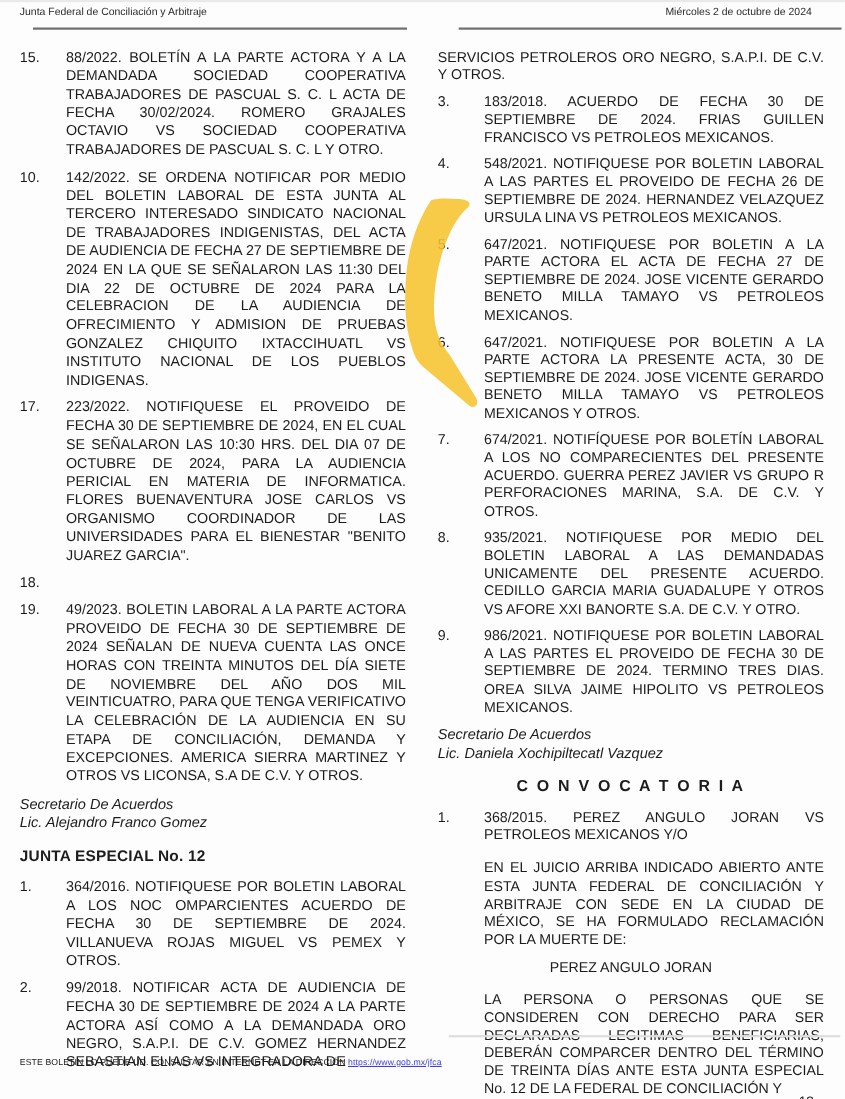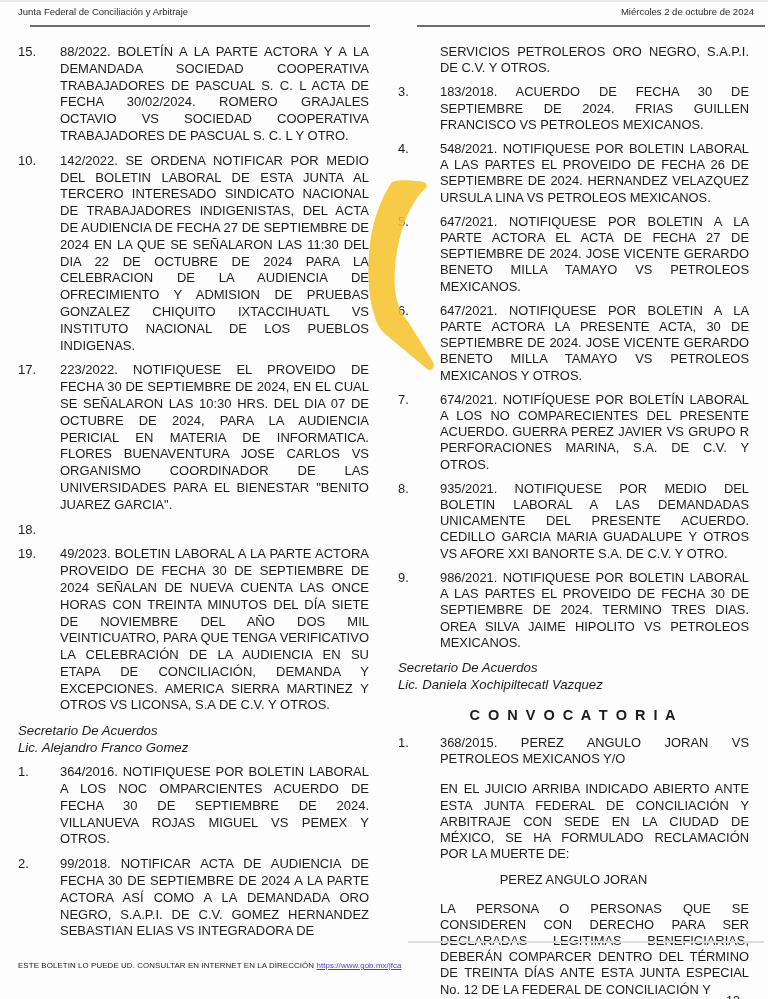--- a/index.html
+++ b/index.html
@@ -3,35 +3,35 @@
 <meta charset="utf-8">
 <style>
   html,body{margin:0;padding:0;}
   body{
     width:768px;height:999px;position:relative;overflow:hidden;
     background:#fdfdfd;color:#1c1c1c;
     font-family:"Liberation Sans", sans-serif;
   }
   .scan-edge-top{position:absolute;top:0;left:0;right:0;height:2px;background:#e9e9e9;}
   .header-left{position:absolute;left:18px;top:6px;font-size:9.5px;color:#2a2a2a;}
-  .header-right{position:absolute;right:14px;top:6px;font-size:9.5px;color:#2a2a2a;}
+  .header-right{position:absolute;right:30px;top:6px;font-size:9.5px;color:#2a2a2a;}
   .rule{position:absolute;top:25px;height:2px;background:#6e6e6e;}
   .rule-left{left:30px;width:340px;}
   .rule-right{left:417px;width:348px;}
 
   .columns{position:absolute;top:44px;left:18px;width:732px;display:flex;gap:29px;}
   .col{width:351px;}
 
   .item{display:flex;margin-bottom:8px;}
   .num{flex:0 0 42px;font-size:13px;line-height:16.8px;}
   .txt{flex:1;font-size:13px;line-height:16.8px;text-align:justify;}
   .col-right .num{line-height:16.2px;font-size:12.9px;}
   .col-right .txt{line-height:16.2px;font-size:12.9px;}
 
-  .continuation{margin-left:42px;font-size:12.9px;line-height:16.2px;text-align:justify;margin-bottom:8px;}
+  .continuation{font-size:12.9px;line-height:16.2px;text-align:justify;margin-bottom:8px;}
 
   .signature{font-style:italic;font-size:13.2px;line-height:17px;margin:1px 0 8px 0;}
   .section-heading{font-weight:bold;font-size:14px;margin:14px 0 12px 0;letter-spacing:.2px;}
   .convocatoria-heading{font-weight:bold;font-size:14.5px;text-align:center;letter-spacing:2px;margin:14px 0 12px 0;}
   .para{font-size:12.9px;line-height:16.2px;text-align:justify;margin:0 0 8px 0;}
   .para-indent{margin-left:42px;}
   .centered-name{font-size:12.9px;line-height:16.2px;text-align:center;margin:10px 0 12px 0;}
   .spacer-sm{height:6px;}
 
   .footer-notice{position:absolute;left:18px;top:961px;font-size:7.9px;color:#1a1a1a;letter-spacing:.1px;}
@@ -72,20 +72,21 @@
     <div class="item">
       <div class="num">19.</div>
       <div class="txt">49/2023. BOLETIN LABORAL A LA PARTE ACTORA PROVEIDO DE FECHA 30 DE SEPTIEMBRE DE 2024 SEÑALAN DE NUEVA CUENTA LAS ONCE HORAS CON TREINTA MINUTOS DEL DÍA SIETE DE NOVIEMBRE DEL AÑO DOS MIL VEINTICUATRO, PARA QUE TENGA VERIFICATIVO LA CELEBRACIÓN DE LA AUDIENCIA EN SU ETAPA DE CONCILIACIÓN, DEMANDA Y EXCEPCIONES. AMERICA SIERRA MARTINEZ Y OTROS VS LICONSA, S.A DE C.V. Y OTROS.</div>
     </div>
 
     <div class="signature">
       <div>Secretario De Acuerdos</div>
       <div>Lic. Alejandro Franco Gomez</div>
     </div>
 
+    <div class="section-heading">JUNTA ESPECIAL No. 12</div>
 
     <div class="item">
       <div class="num">1.</div>
       <div class="txt">364/2016. NOTIFIQUESE POR BOLETIN LABORAL A LOS NOC OMPARCIENTES ACUERDO DE FECHA 30 DE SEPTIEMBRE DE 2024. VILLANUEVA ROJAS MIGUEL VS PEMEX Y OTROS.</div>
     </div>
     <div class="item">
       <div class="num">2.</div>
       <div class="txt">99/2018. NOTIFICAR ACTA DE AUDIENCIA DE FECHA 30 DE SEPTIEMBRE DE 2024 A LA PARTE ACTORA ASÍ COMO A LA DEMANDADA ORO NEGRO, S.A.P.I. DE C.V. GOMEZ HERNANDEZ SEBASTIAN ELIAS VS INTEGRADORA DE</div>
     </div>
   </div>

